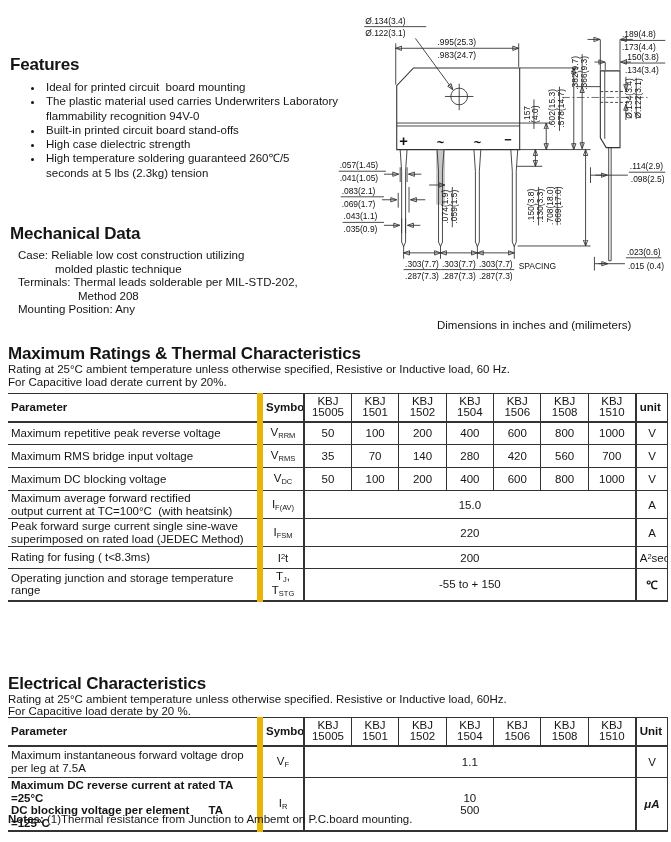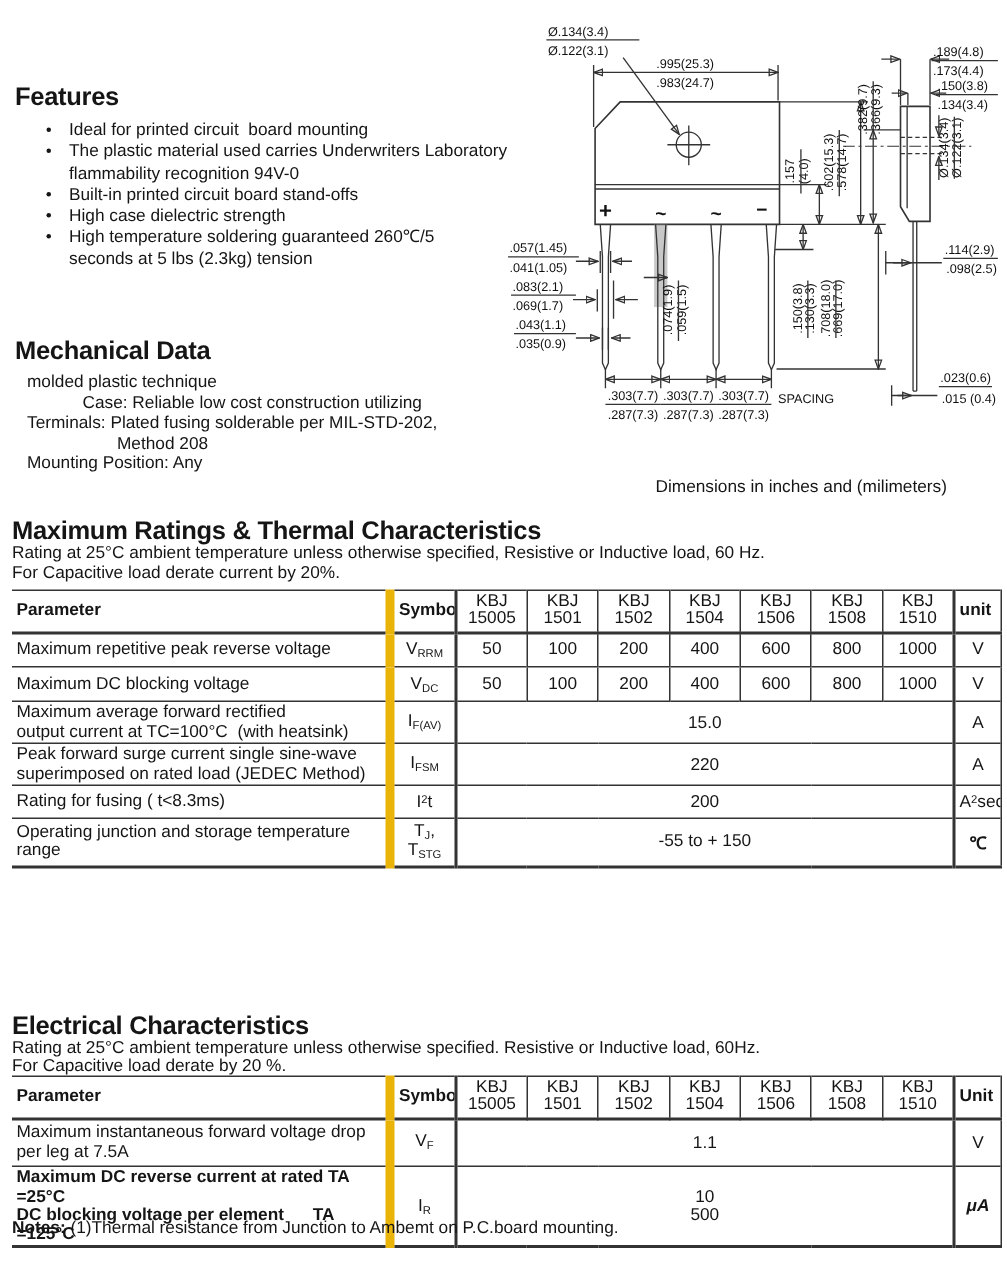--- a/index.html
+++ b/index.html
@@ -64,23 +64,23 @@
   <li>The plastic material used carries Underwriters Laboratory
 flammability recognition 94V-0</li>
   <li>Built-in printed circuit board stand-offs</li>
   <li>High case dielectric strength</li>
   <li>High temperature soldering guaranteed 260℃/5
 seconds at 5 lbs (2.3kg) tension</li>
 </ul>
 
 <div class="abs h1" style="left:10px;top:224px;">Mechanical Data</div>
 <div class="abs mech" style="left:18px;top:249px;">
+  <div class="ln">Case: Reliable low cost construction utilizing</div>
   <div class="ln">molded plastic technique</div>
-  <div class="ln">Case: Reliable low cost construction utilizing</div>
-  <div class="ln">Terminals: Plated fusing solderable per MIL-STD-202,</div>
+  <div class="ln">Terminals: Thermal leads solderable per MIL-STD-202,</div>
   <div class="ln">Method 208</div>
   <div class="ln">Mounting Position: Any</div>
 </div>
 
 <svg class="abs dwg" style="left:330px;top:5px;" width="341" height="300" viewBox="330 5 341 305">
   <defs>
     <marker id="mE" markerWidth="7" markerHeight="6" refX="6.5" refY="3" orient="auto" markerUnits="userSpaceOnUse">
       <path d="M0.5,0.8 L6.5,3 L0.5,5.2 Z" fill="#333" stroke="none"></path>
     </marker>
     <marker id="mS" markerWidth="7" markerHeight="6" refX="6.5" refY="3" orient="auto-start-reverse" markerUnits="userSpaceOnUse">
@@ -313,20 +313,32 @@
       <td class="c b-v0">50</td>
       <td class="c b-v">100</td>
       <td class="c b-v">200</td>
       <td class="c b-v">400</td>
       <td class="c b-v">600</td>
       <td class="c b-v">800</td>
       <td class="c b-v">1000</td>
       <td class="c b-u">V</td>
     </tr>
     <tr class="r-s">
+      <td class="p">Maximum RMS bridge input voltage</td>
+      <td class="c b-sym sym"><span>V</span><sub>RMS</sub></td>
+      <td class="c b-v0">35</td>
+      <td class="c b-v">70</td>
+      <td class="c b-v">140</td>
+      <td class="c b-v">280</td>
+      <td class="c b-v">420</td>
+      <td class="c b-v">560</td>
+      <td class="c b-v">700</td>
+      <td class="c b-u">V</td>
+    </tr>
+    <tr class="r-s">
       <td class="p">Maximum DC blocking voltage</td>
       <td class="c b-sym sym"><span>V</span><sub>DC</sub></td>
       <td class="c b-v0">50</td>
       <td class="c b-v">100</td>
       <td class="c b-v">200</td>
       <td class="c b-v">400</td>
       <td class="c b-v">600</td>
       <td class="c b-v">800</td>
       <td class="c b-v">1000</td>
       <td class="c b-u">V</td>

